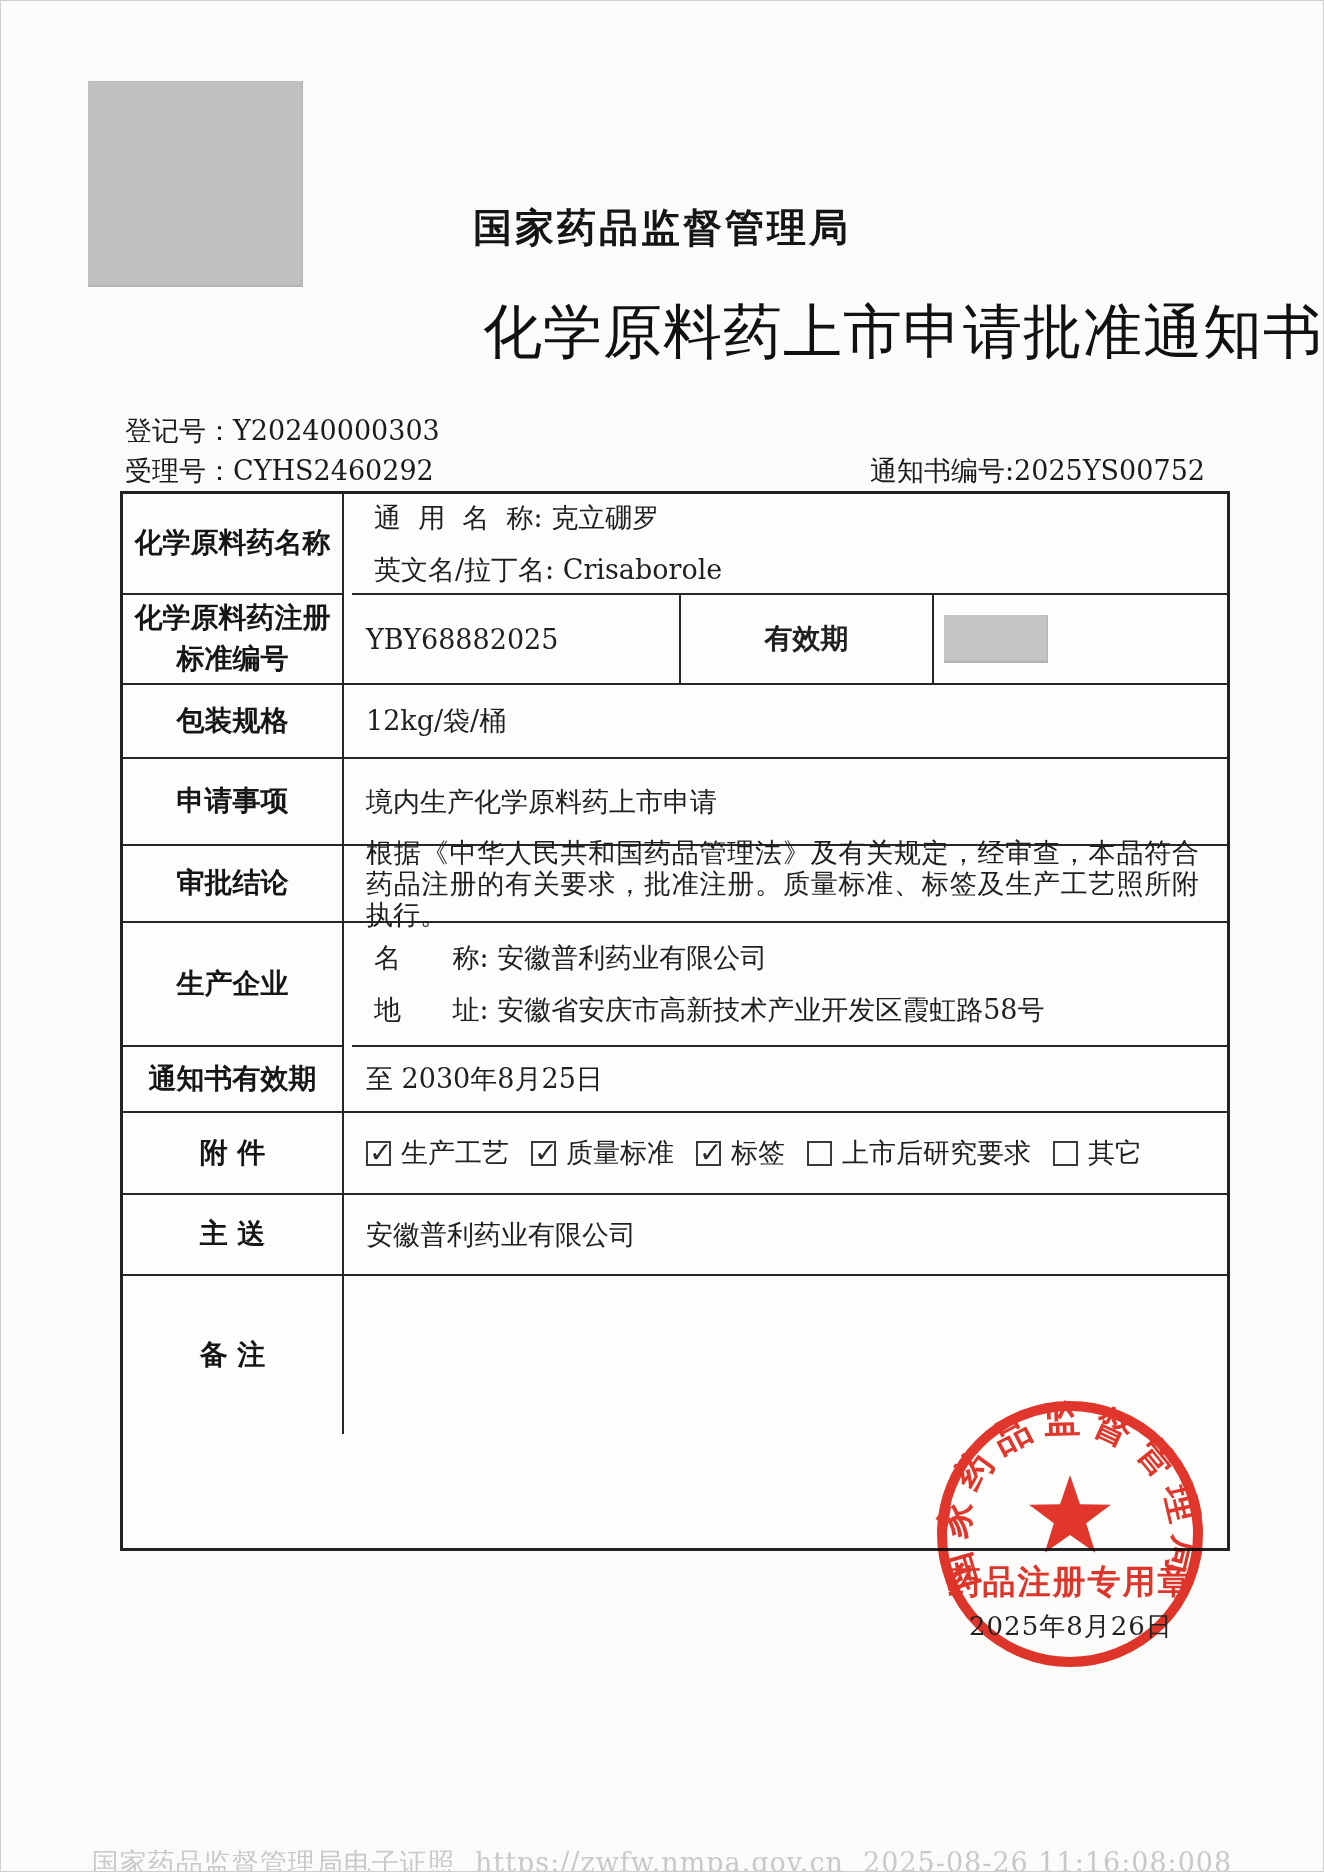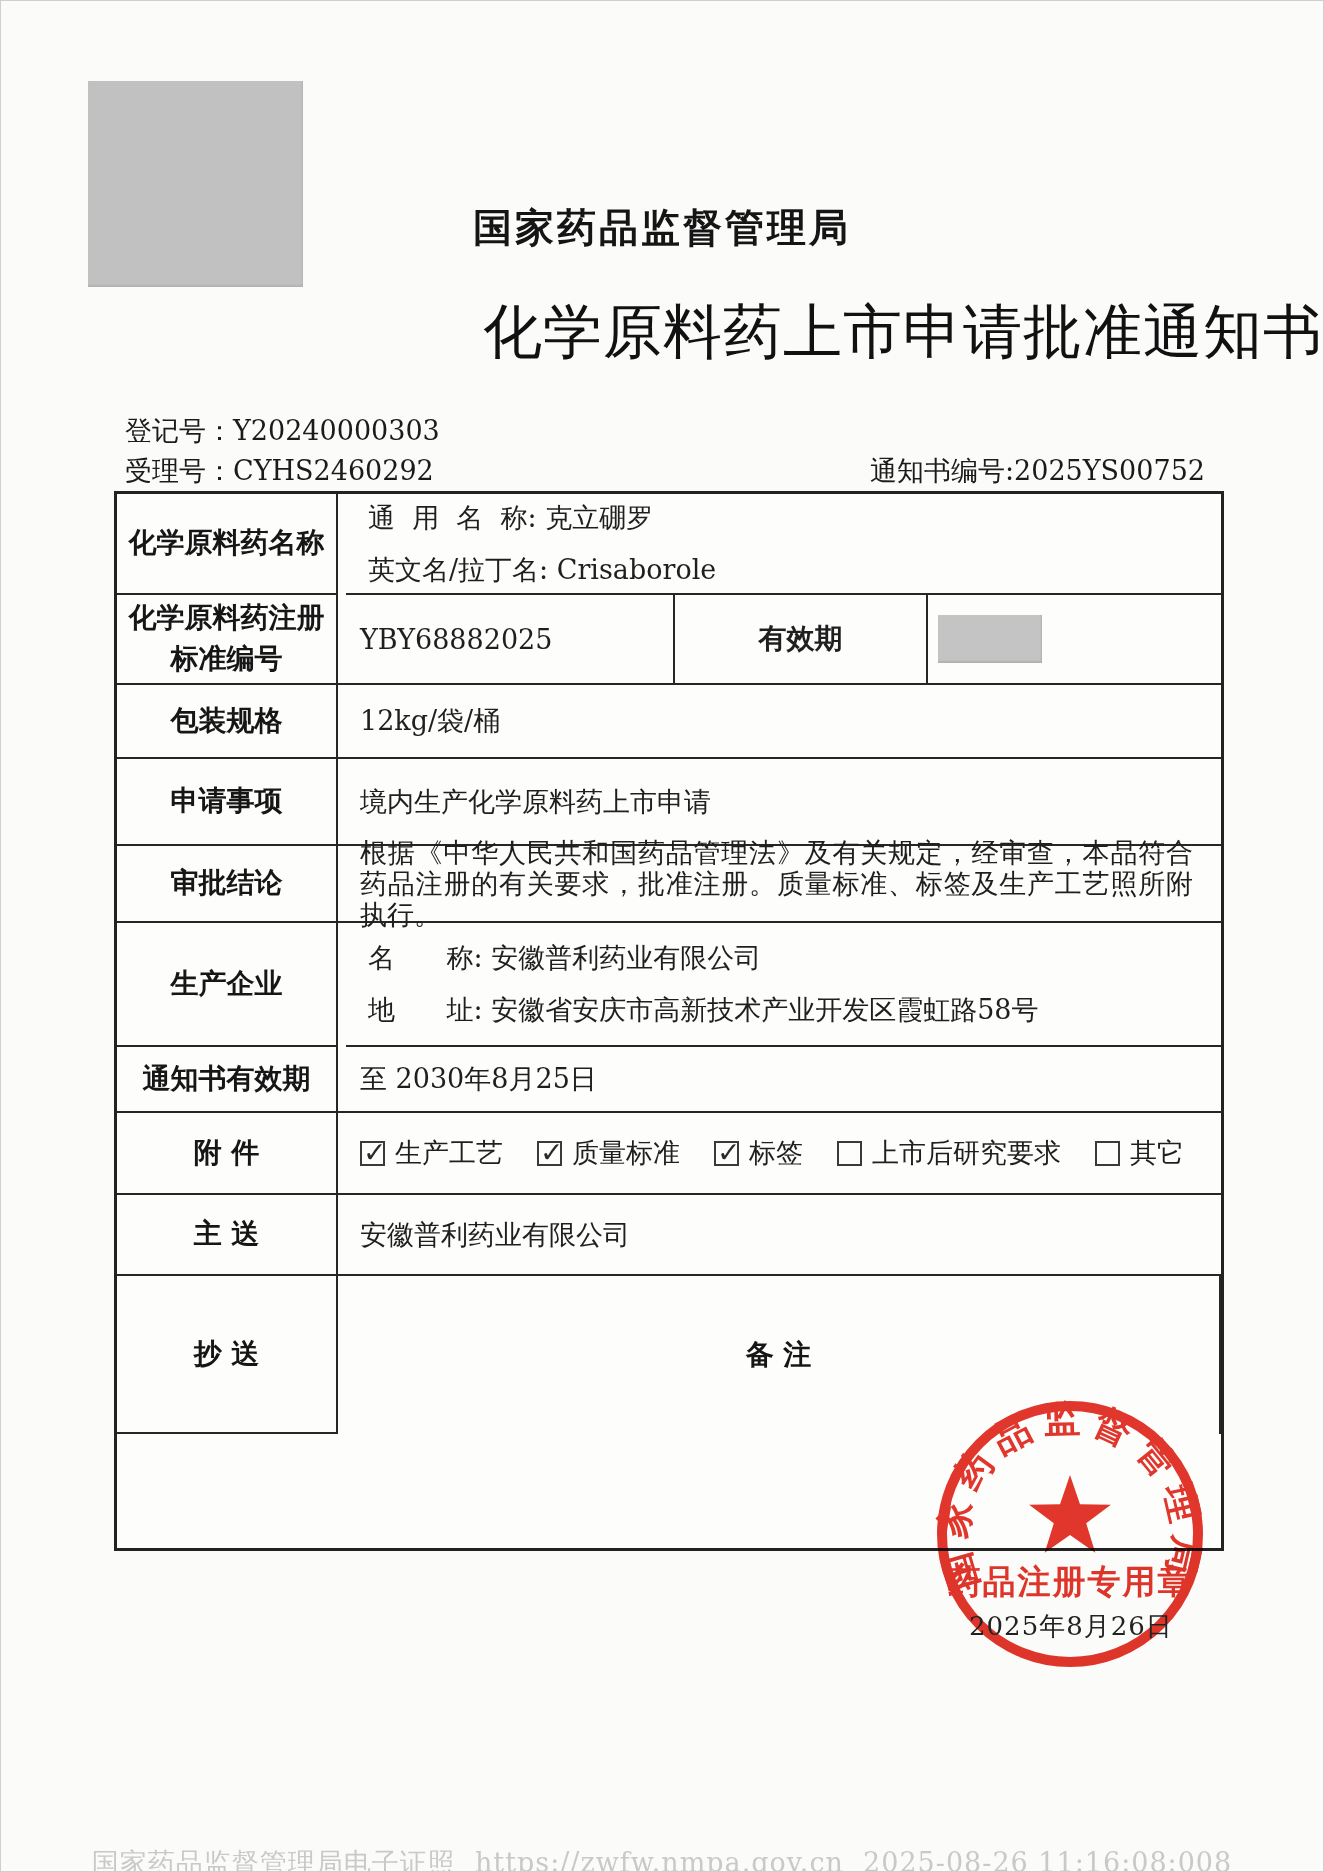--- a/index.html
+++ b/index.html
@@ -27,21 +27,21 @@
     font-size:59px; font-weight:400; letter-spacing:1px; color:#111;
   }
 
   .regline { position:absolute; font-size:27px; color:#1b1b1b; }
   .reg-no     { left:124px; top:412px; }
   .accept-no  { left:124px; top:452px; }
   .notice-no  { right:118px; top:452px; }
 
   
   .tbl {
-    position:absolute; left:113px; top:490px; width:1110px;
+    position:absolute; left:119px; top:490px; width:1110px;
     border:3px solid #222;
     display:grid;
     grid-template-columns:221px 1fr;
     grid-template-rows:101px 90px 74px 87px 77px 124px 66px 82px 81px 158px 114px;
     background:#fdfdfc;
   }
   .lc, .vc { border-bottom:2px solid #262626; min-width:0; }
   .lc {
     border-right:2px solid #262626;
     display:flex; align-items:center; justify-content:center;
@@ -66,21 +66,21 @@
   .validity-redact {
     position:absolute; left:10px; top:50%; transform:translateY(-50%);
     width:104px; height:48px; background:#c5c4c4;
     box-shadow:inset -1px -2px 2px rgba(0,0,0,.10);
   }
 
   .wrap-text { font-size:27px; line-height:1.16; text-align:justify; padding-right:10px; }
   .cc-text   { font-size:27px; line-height:1.17; text-align:justify; padding-right:8px; }
 
   
-  .attach-list { flex-direction:row; display:flex; align-items:center; gap:12px; white-space:nowrap; }
+  .attach-list { flex-direction:row; display:flex; align-items:center; gap:0; white-space:nowrap; }
   .attach-item { display:flex; align-items:center; margin-right:22px; }
   .cbox {
     width:25px; height:25px; border:2px solid #3a3a3a; margin-right:10px;
     position:relative; flex:0 0 auto; background:transparent;
   }
   .cbox.checked::after {
     content:"✓"; position:absolute; left:1px; top:-7px;
     font-family:"DejaVu Sans",sans-serif; font-size:28px; color:#2a2a2a;
   }
 
@@ -193,21 +193,20 @@
             <span>其它</span>
           </span>
         </div>
     </div>
 
     <div class="lc">主      送</div>
     <div class="vc">
         <span>安徽普利药业有限公司</span>
       </div>
 
-    <div class="lc">抄      送</div>
 
     <div class="lc last">备      注</div>
     <div class="vc last">
         <span></span>
       </div>
   </div>
 
   <svg class="stamp" viewBox="0 0 282 282">
     <circle cx="141" cy="141" r="128" fill="none" stroke-width="10" stroke="#e0261c"></circle>
     <path id="sealArc" d="M 56.6 200.1 A 103 103 0 1 1 225.4 200.1" fill="none"></path>

